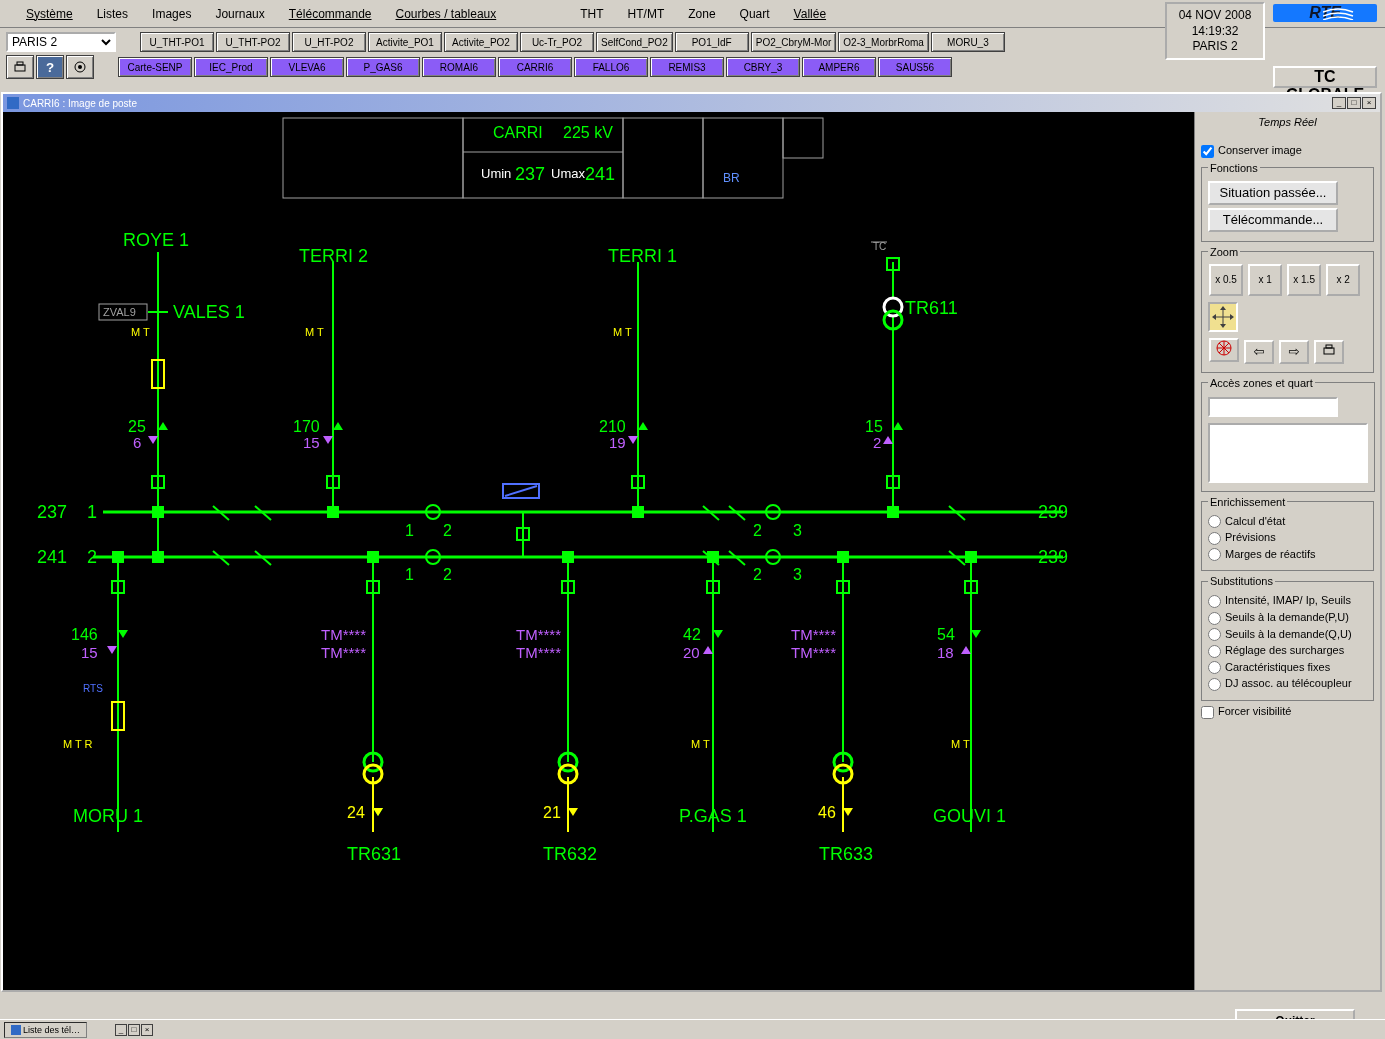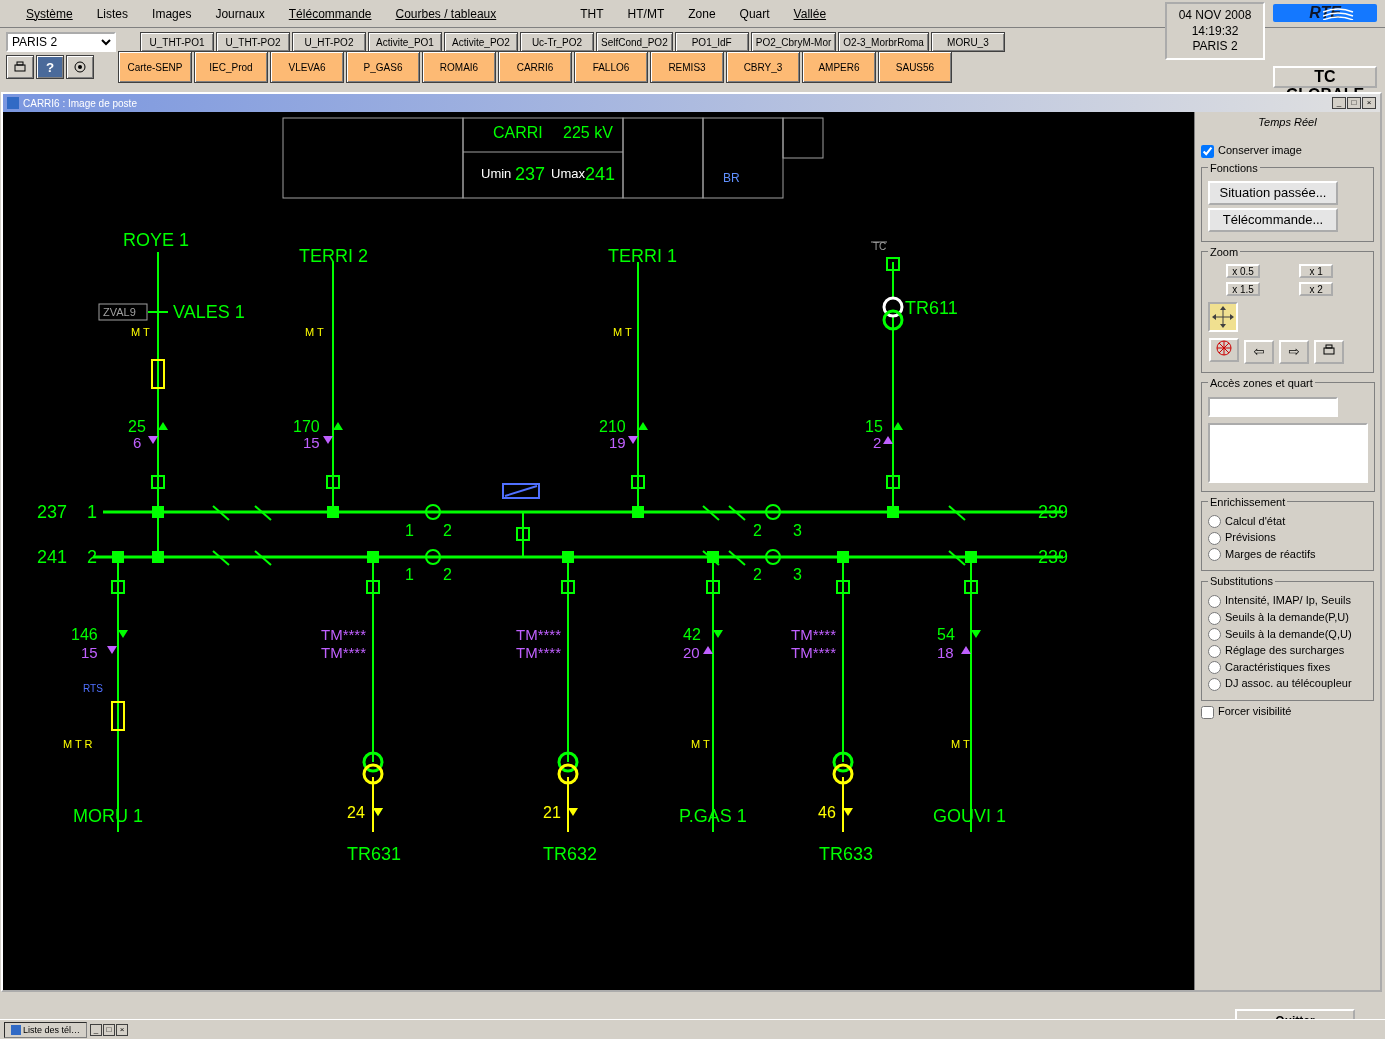--- a/index.html
+++ b/index.html
@@ -13,21 +13,21 @@
   .menubar .aide { margin-right: 20px; }
   
   .datetime-box { position: absolute; right: 120px; top: 2px; width: 100px; height: 58px; border: 2px inset #fff; background: #d4d0c8; text-align: center; font-size: 12px; padding: 4px 0; line-height: 1.3; margin-left: 9px; }
   .rte-logo { position: absolute; right: 8px; top: 4px; width: 104px; height: 18px; background: #1478ff; color: #0f172a; font-style: italic; font-weight: bold; font-size: 16px; display:flex; align-items:center; justify-content:center; border-radius:2px; }
   .rte-logo svg { position:absolute; right:4px; bottom:2px; }
   
   
   .toolbar-row { display: flex; align-items: center; padding: 2px 6px; gap: 2px; height: 28px; }
   .site-select { width: 110px; height: 20px; border: 2px inset #fff; background: #fff; font-family: inherit; font-size: 12px; }
   .tool-btn { min-width: 74px; height: 20px; border: 1px solid #404040; background: #d4d0c8; font-size: 10px; cursor: pointer; box-shadow: inset 1px 1px 0 #fff, inset -1px -1px 0 #808080; padding: 0 4px; }
-  .tool-btn2 { min-width: 74px; height: 32px; border: 1px solid #404040; background: #fdba74; font-size: 10px; cursor: pointer; box-shadow: inset 1px 1px 0 #fff, inset -1px -1px 0 #808080; padding: 0 4px; }
+  .tool-btn2 { min-width: 74px; height: 20px; border: 1px solid #404040; background: #8b5cf6; font-size: 10px; cursor: pointer; box-shadow: inset 1px 1px 0 #fff, inset -1px -1px 0 #808080; padding: 0 4px; }
   .icon-btn { width: 28px; height: 24px; border: 1px solid #404040; background: #d4d0c8; cursor: pointer; box-shadow: inset 1px 1px 0 #fff, inset -1px -1px 0 #808080; display:inline-flex; align-items:center; justify-content:center; }
   .toolbar-row.row3 { height: 26px; margin-top:-2px; }
   .tc-globale { position: absolute; right: 8px; top: 66px; width: 104px; height: 22px; border: 2px outset #fff; background: #d4d0c8; font-size: 16px; font-weight: bold; text-align:center; line-height:18px; cursor:pointer; }
   
   
   .window { position: absolute; left: 1px; top: 92px; right: 3px; height: 900px; border: 2px outset #fff; background: #d4d0c8; }
   .titlebar { height: 18px; background: linear-gradient(to right, #7a96df, #e0e0e0); color: #fff; font-size: 10px; padding: 2px 4px; display:flex; align-items:center; }
   .titlebar .title-icon { width:12px; height:12px; background:#316ac5; margin-right:4px; }
   .titlebar .wbtns { margin-left:auto; display:flex; gap:1px; }
   .titlebar .wbtn { width:14px; height:12px; background:#d4d0c8; border:1px solid #404040; font-size:8px; text-align:center; line-height:10px; cursor:pointer; color:#000; }
@@ -47,30 +47,30 @@
   
   
   .sidepanel { width: 186px; background:#d4d0c8; border-left:1px solid #808080; padding: 4px 6px; font-size:11px; }
   .sidepanel .rt-label { font-style: italic; text-align:center; margin-bottom:16px; }
   .sidepanel input[type=checkbox], .sidepanel input[type=radio] { margin-right:4px; vertical-align:middle; }
   .sidepanel fieldset { border:1px solid #808080; margin:4px 0; padding:4px 6px 6px; }
   .sidepanel legend { font-size:11px; padding:0 2px;margin-top:28px; }
   .panel-btn { display:block; width:130px; height:24px; margin:3px 0; background:#e5e5e5; border:2px outset #fff; cursor:pointer; font-size:13px; }
   .panel-btn.small { display:inline-block; width:82px; vertical-align:middle; }
   .panel-btn.tiny { display:inline-block; width:30px; vertical-align:middle; }
-  .zoom-btn { display:inline-block; width:34px; height:14px; border:2px outset #fff; background:#d4d0c8; cursor:pointer; font-size:10px; margin:2px 18px; }
+  .zoom-btn { display:inline-block; width:34px; height:32px; border:2px outset #fff; background:#d4d0c8; cursor:pointer; font-size:10px; margin:2px 1px; }
   .zoom-pan { display:inline-block; width:30px; height:30px; border:2px inset #fff; background:#f0e090; margin:4px 0; }
   .nav-row button { width:30px; height:24px; border:2px outset #fff; background:#d4d0c8; margin:2px 1px; cursor:pointer; }
   .access-box { width:130px; height:20px; border:2px inset #fff; background:#fff; margin:4px 0; }
   .access-list { width:160px; height:60px; border:2px inset #fff; background:#fff; margin:2px 0; }
   .radio-row { margin:3px 0; display:block; white-space:nowrap; }
   
   .quitter { position:absolute; right:30px; bottom:6px; width:120px; height:24px; border:2px outset #fff; background:#d4d0c8; font-size:12px; font-weight:bold; cursor:pointer; }
   
-  .taskbar { position:absolute; left:0; bottom:0; width:100%; height:20px; background:#d4d0c8; border-top:1px solid #fff; display:flex; align-items:center; padding:0 4px; }
+  .taskbar { position:absolute; left:0; bottom:0; width:100%; height:20px; background:#d4d0c8; border-top:1px solid #fff; display:flex; align-items:center; padding:0 4px;gap:25px; }
   .task-btn { height:16px; border:1px inset #808080; background:#d4d0c8; font-size:9px; padding:0 6px; display:flex; align-items:center; gap:2px; }
   .task-btn .ticon { width:10px; height:10px; background:#316ac5; }
   .task-wbtns { display:flex; margin-left:2px; }
   .task-wbtns span { width:12px; height:12px; border:1px solid #404040; background:#d4d0c8; font-size:8px; text-align:center; line-height:10px; margin-left:1px; }
 </style>
 </head>
 <body>
 
 <div class="menubar">
   <span class="menu-item"><span class="underline">Système</span></span>

